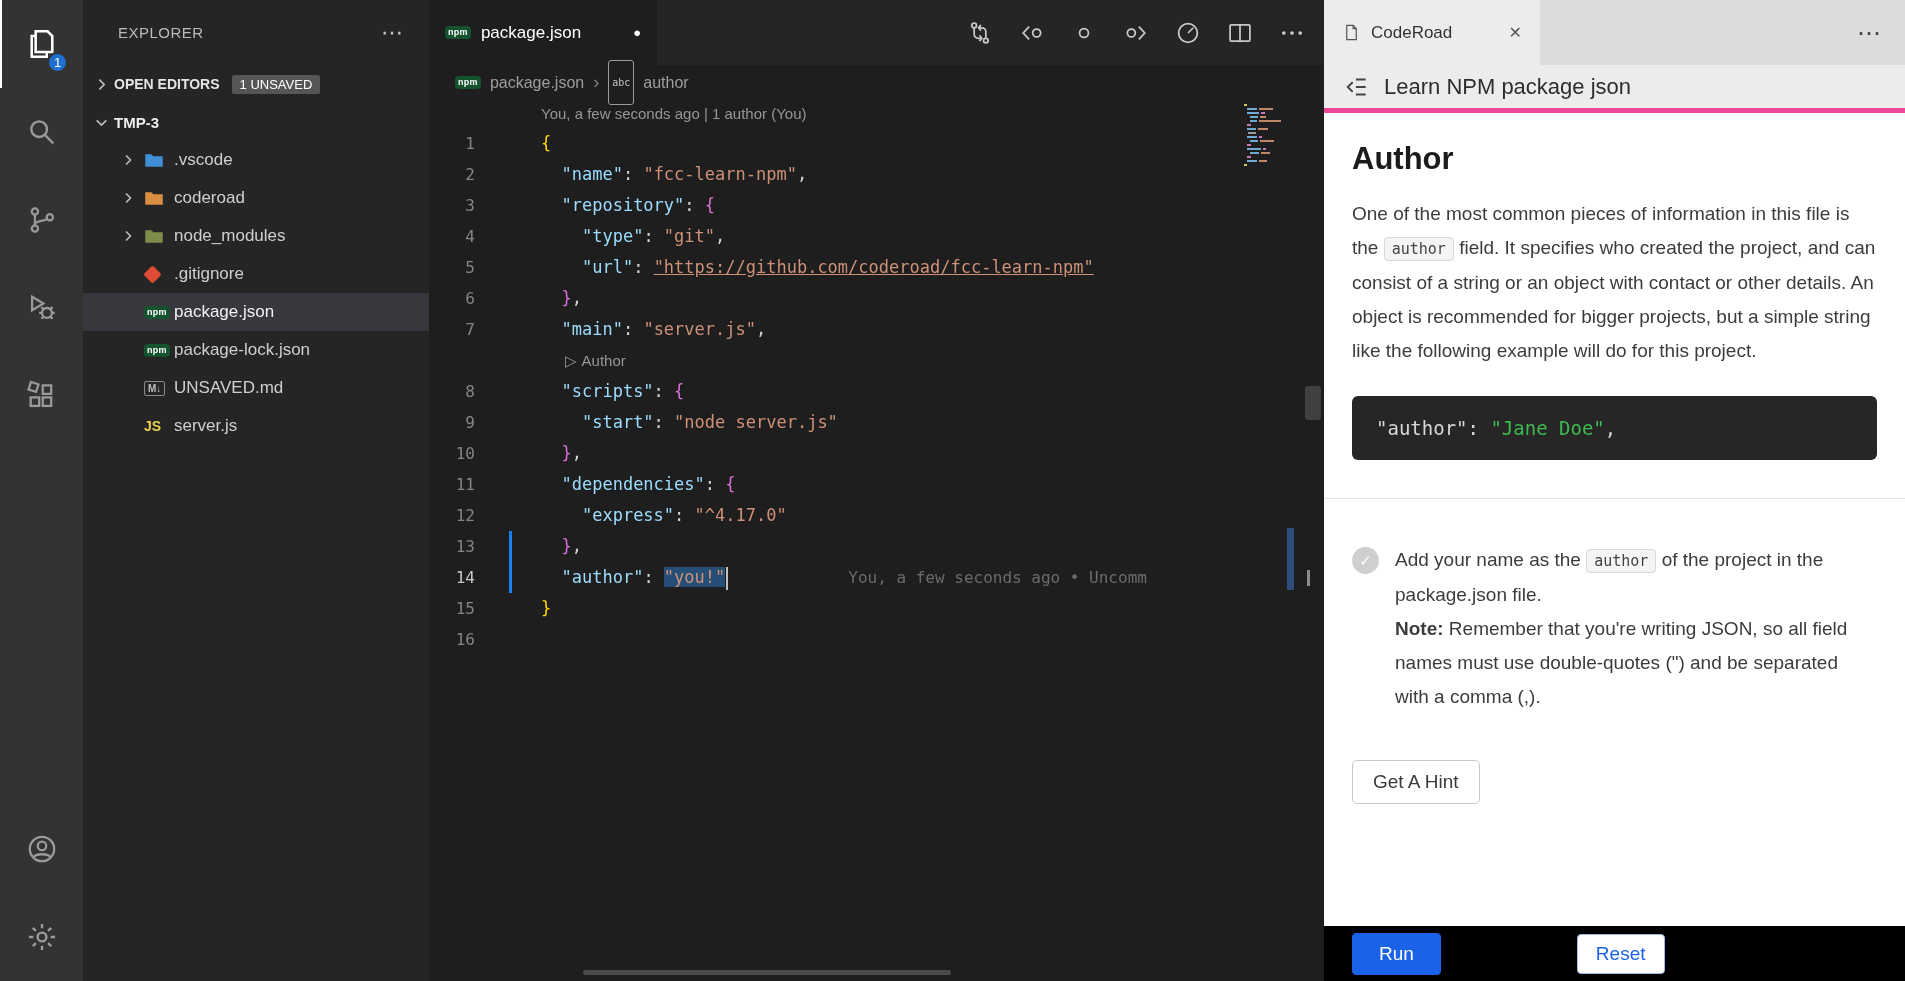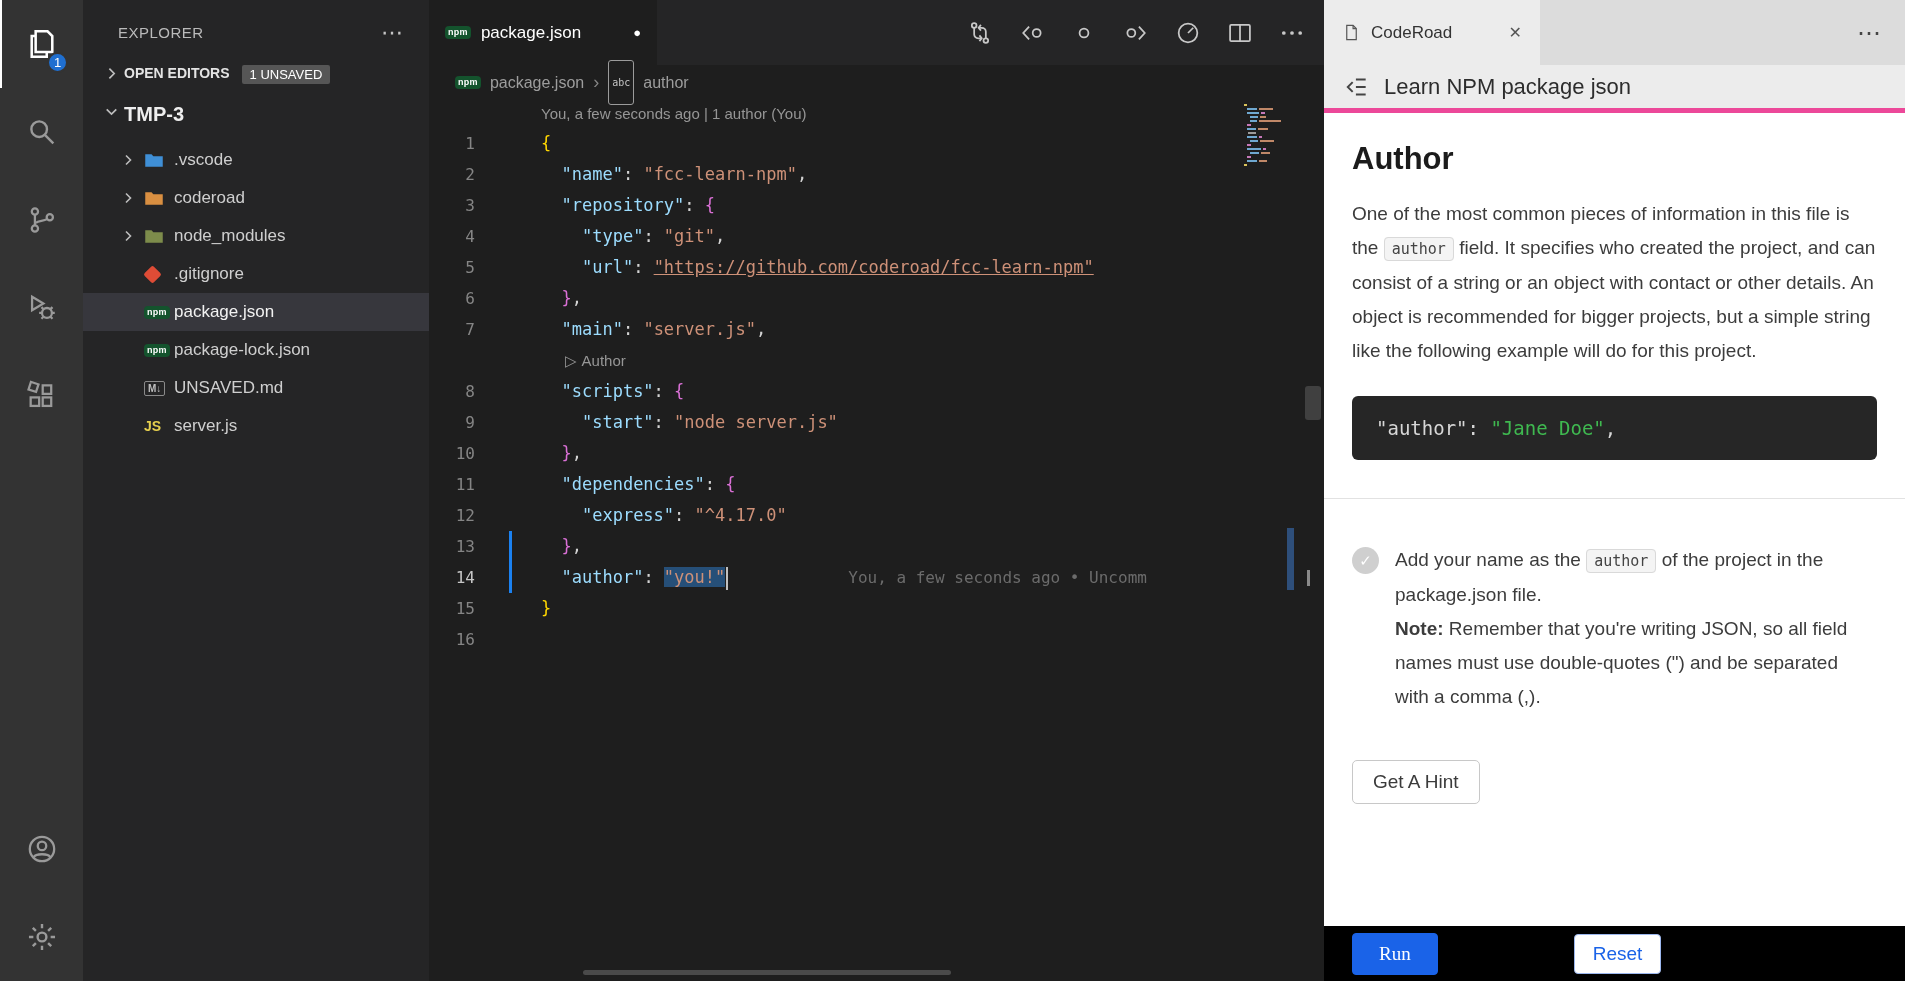--- a/index.html
+++ b/index.html
@@ -17,24 +17,24 @@
   .ab-badge { position:absolute; right:15px; bottom:15px; min-width:21px; height:21px; border-radius:50%;
               background:#1f6fd0; color:#fff; font-size:13px; display:flex; align-items:center;
               justify-content:center; border:2px solid #333333; }
   .ab-spacer { flex:1; }
 
   
   .sidebar { width:346px; background:#252526; color:#cccccc; flex:none; display:flex; flex-direction:column; }
   .sb-header { height:65px; display:flex; align-items:center; padding:0 24px 0 35px; color:#bbbbbb;
                font-size:15px; letter-spacing:.5px; }
   .sb-header .more { margin-left:auto; font-size:22px; color:#c5c5c5; cursor:pointer; letter-spacing:2px; }
-  .sb-row { height:38px; display:flex; align-items:flex-start; padding-left:20px; cursor:pointer; }
+  .sb-row { height:38px; display:flex; align-items:center; padding-left:10px; cursor:pointer; }
   .sb-row svg.tw { width:17px; height:17px; flex:none; margin-right:4px; color:#bdbdbd; }
   .sb-bold { font-weight:bold; color:#e4e4e4; font-size:14px; }
-  .root-row .sb-bold { font-size:20px; color:#eeeeee; }
+  .root-row .sb-bold { font-size:15px; color:#eeeeee; }
   .badge-rect { margin-left:12px; background:#565656; color:#ffffff; font-size:13px; font-weight:normal;
                 padding:2px 8px; border-radius:2px; }
   .tree-row { height:38px; display:flex; align-items:center; padding-left:37px; cursor:pointer;
               color:#cfcfcf; font-size:17px; white-space:nowrap; }
   .tree-row.selected { background:#37373d; color:#f2f2f2; }
   .twisty { width:24px; flex:none; display:flex; align-items:center; }
   .twisty svg { width:16px; height:16px; color:#bdbdbd; }
   .ficon { width:28px; flex:none; display:flex; align-items:center; }
   .flabel { margin-left:2px; }
 
@@ -117,21 +117,21 @@
   .cr-content hr { border:none; border-top:1px solid #e2e2e2; margin:38px -28px 0; }
   .task { display:flex; gap:16px; margin-top:44px; }
   .task-check { width:27px; height:27px; border-radius:50%; background:#cfcfcf; color:#ffffff;
                 display:flex; align-items:center; justify-content:center; font-size:15px; flex:none; margin-top:4px; }
   .task-text { font-size:19px; line-height:34px; max-width:480px; }
   .hint-btn { margin-top:46px; background:#ffffff; border:1px solid #c8c8c8; border-radius:5px;
               padding:10px 20px; font-size:19px; color:#3b3b3b; cursor:pointer;
               font-family:"Liberation Sans",sans-serif; }
   .cr-bottombar { height:55px; background:#000000; display:flex; align-items:center; padding-left:28px; flex:none; }
   .run-btn { background:#1a63e8; color:#ffffff; border:1px solid #1a63e8; border-radius:4px;
-             padding:9px 26px; font-size:19px; cursor:pointer; font-family:Liberation Serif, serif; }
+             padding:9px 26px; font-size:19px; cursor:pointer; font-family:Liberation Sans, sans-serif; }
   .reset-btn { margin-left:136px; background:#ffffff; color:#1a63e8; border:1px solid #9cb7ee; border-radius:4px;
                padding:8px 18px; font-size:19px; cursor:pointer; font-family:"Liberation Sans",sans-serif; }
 </style>
 </head>
 <body>
 
 <div class="app">
 
   <nav class="activitybar">
     <div class="ab-item active">

